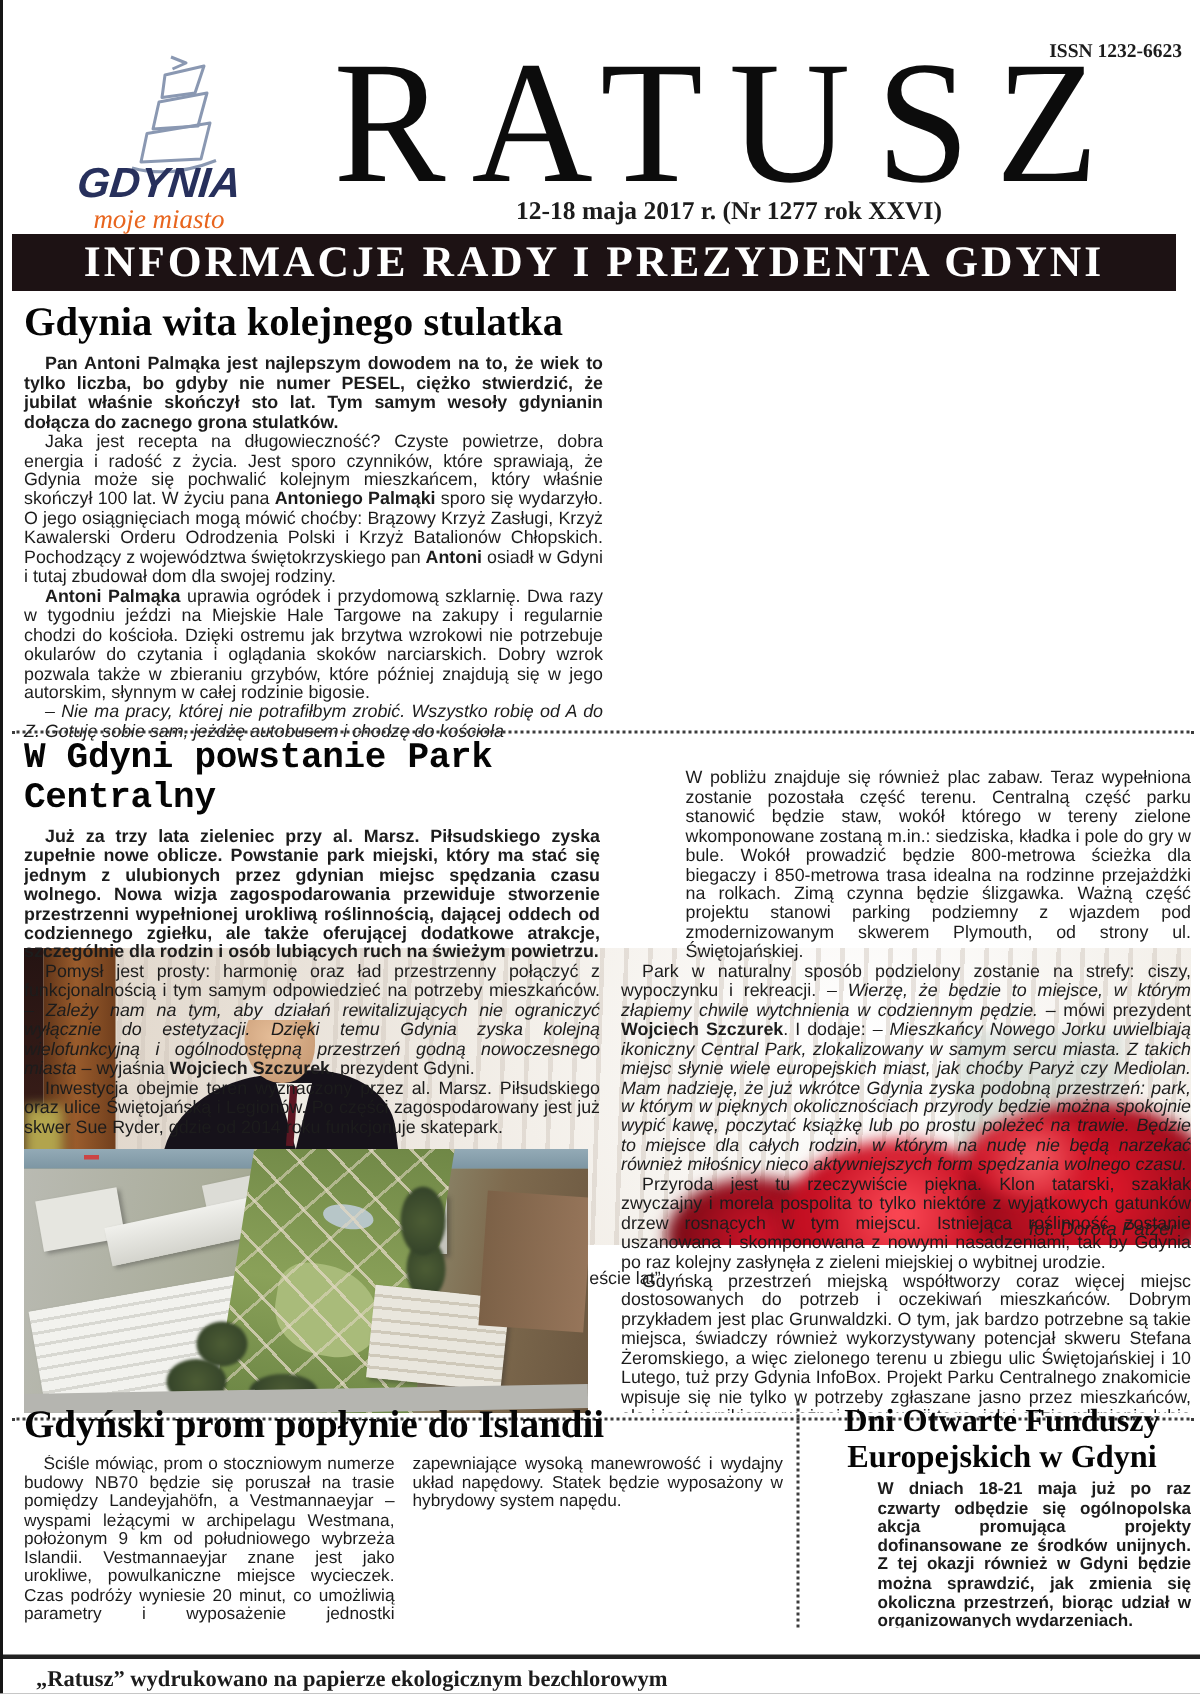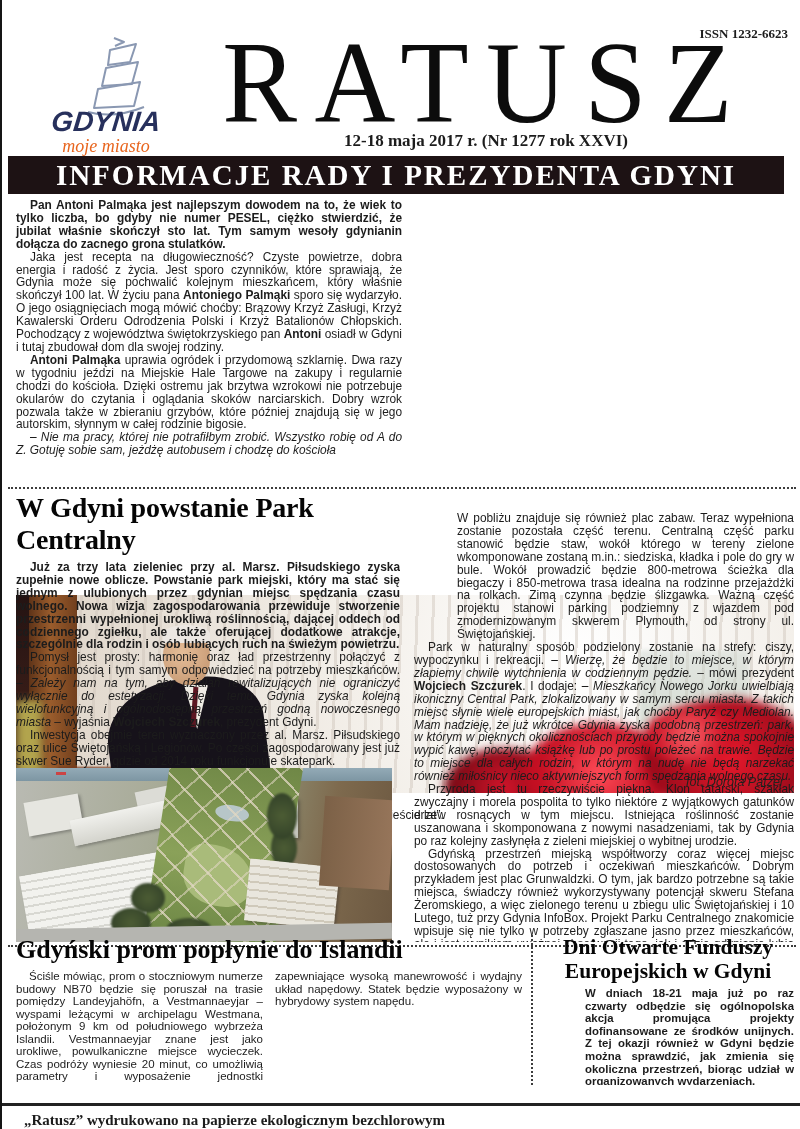--- a/index.html
+++ b/index.html
@@ -66,21 +66,21 @@
   .flower{position:absolute;border-radius:50%;filter:blur(5px);}
   .f1{right:-20px;bottom:-25px;width:170px;height:120px;background:radial-gradient(circle,#e8192c,#9c0b1b 70%);}
   .f2{right:120px;bottom:-30px;width:150px;height:100px;background:radial-gradient(circle,#ff4b57,#c40f22 65%);}
   .f3{right:230px;bottom:-35px;width:120px;height:80px;background:radial-gradient(circle,#d2142a,#7e0a16 70%);}
   .f4{right:60px;bottom:30px;width:90px;height:55px;background:radial-gradient(circle,#ff6b70,#d01326 70%);opacity:.9;}
   .ph1-credit{position:absolute;right:10px;bottom:4px;font-style:italic;font-size:12.5px;color:#28211e;}
   
   .art2{position:absolute;top:492px;left:14px;right:8px;height:450px;}
   .art2-cols{display:flex;gap:14px;height:100%;}
   .a2left{width:384px;flex:0 0 384px;display:flex;flex-direction:column;height:100%;overflow:hidden;}
-  .a2left h2{font-size:28px;letter-spacing:-.2px;margin-bottom:5px;}
+  .a2left h2{font-size:24px;letter-spacing:-.2px;margin-bottom:5px;font-family:Liberation Mono, monospace;}
   .a2right{flex:1;padding-top:20px;overflow:hidden;}
   
   .photo2{position:relative;margin-top:auto;width:376px;height:176px;overflow:hidden;background:#8e9682;}
   .ph2-sea{position:absolute;top:0;left:0;right:0;height:13px;
      background:linear-gradient(180deg,#93aab6,#7d96a3);}
   .ph2-boat{position:absolute;top:4px;left:40px;width:10px;height:3px;background:#c44;}
   .ph2-city{position:absolute;top:13px;left:0;right:0;bottom:0;
      background:linear-gradient(100deg,#b9bab2 0%,#a8ab98 35%,#97a084 55%,#7e6a4e 80%,#6b5740 100%);}
   .ph2-block{position:absolute;background:linear-gradient(180deg,#f0f0ec,#d4d4cd);
      box-shadow:2px 2px 3px rgba(40,40,40,.35);}
@@ -143,20 +143,21 @@
     </svg>
     <div class="logo-word">GDYNIA</div>
     <div class="logo-tag">moje miasto</div>
   </div>
 
   <div class="masthead">RATUSZ</div>
   <div class="dateline">12-18 maja 2017 r. (Nr 1277 rok XXVI)</div>
   <div class="banner">INFORMACJE RADY I PREZYDENTA GDYNI</div>
 
   <div class="art1 body">
+    <h2>Gdynia wita kolejnego stulatka</h2>
     <div class="art1-cols">
       <div class="a1left">
         <p class="b">Pan Antoni Palmąka jest najlepszym dowodem na to, że wiek to tylko liczba, bo gdyby nie numer PESEL, ciężko stwierdzić, że jubilat właśnie skończył sto lat. Tym samym wesoły gdynianin dołącza do zacnego grona stulatków.</p>
         <p><span>Jaka jest recepta na długowieczność? Czyste powietrze, dobra energia i radość z życia. Jest sporo czynników, które sprawiają, że Gdynia może się pochwalić kolejnym mieszkańcem, który właśnie skończył 100 lat. W życiu pana </span><span class="b">Antoniego Palmąki</span><span> sporo się wydarzyło. O jego osiągnięciach mogą mówić choćby: Brązowy Krzyż Zasługi, Krzyż Kawalerski Orderu Odrodzenia Polski i Krzyż Batalionów Chłopskich. Pochodzący z województwa świętokrzyskiego pan </span><span class="b">Antoni</span><span> osiadł w Gdyni i tutaj zbudował dom dla swojej rodziny.</span></p>
         <p><span class="b">Antoni Palmąka</span><span> uprawia ogródek i przydomową szklarnię. Dwa razy w tygodniu jeździ na Miejskie Hale Targowe na zakupy i regularnie chodzi do kościoła. Dzięki ostremu jak brzytwa wzrokowi nie potrzebuje okularów do czytania i oglądania skoków narciarskich. Dobry wzrok pozwala także w zbieraniu grzybów, które później znajdują się w jego autorskim, słynnym w całej rodzinie bigosie.</span></p>
         <p class="i">– Nie ma pracy, której nie potrafiłbym zrobić. Wszystko robię od A do Z. Gotuję sobie sam, jeżdżę autobusem i chodzę do kościoła</p>
       </div>
       <div class="a1right">
         <div class="photo1">
           <div class="ph1-stripes"></div>

